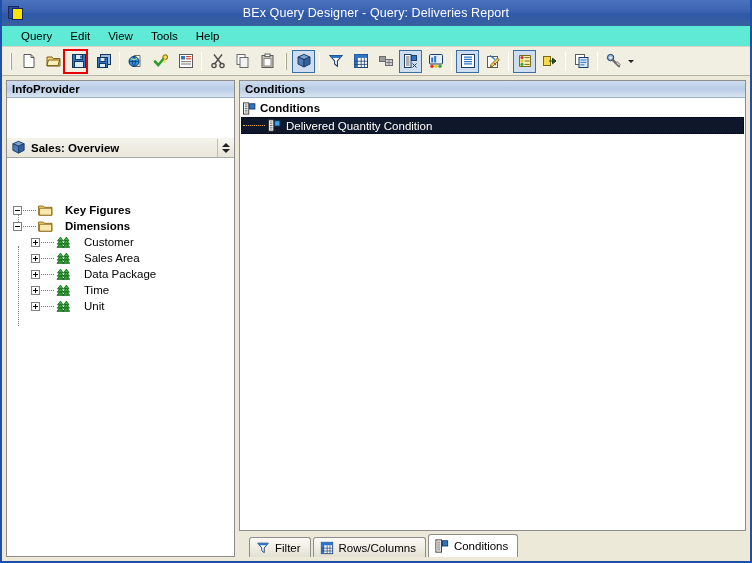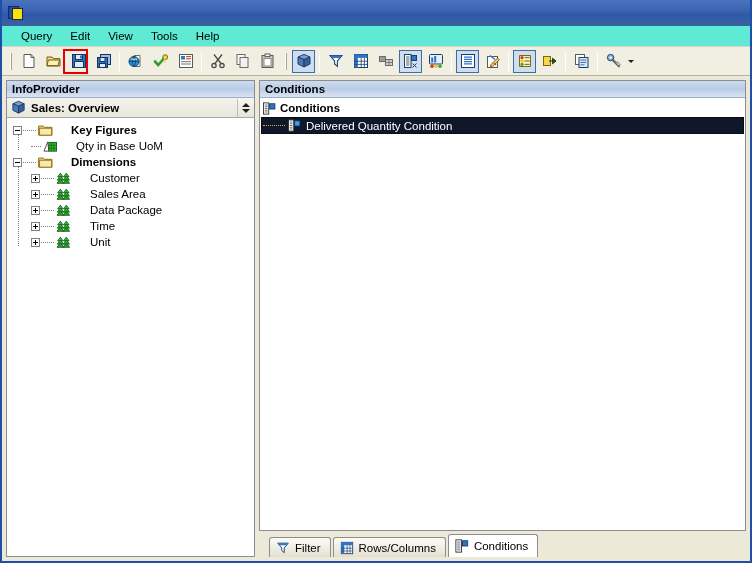--- a/index.html
+++ b/index.html
@@ -146,25 +146,26 @@
     padding: 3px 4px 4px 4px;
   }
 
   .panel {
     background: #ffffff;
     border: 1px solid #7f9db9;
     display: flex; flex-direction: column;
     position: relative;
   }
   .panel-left {
-    width: 249px;
+    width: 229px;
     flex: 0 0 auto;
     margin-right: 4px;
     border: 1px solid #8d8d8d;
     background: #fff;
+    gap: 40px;
   }
   .panel-right {
     flex: 1 1 auto;
     border: 1px solid #8d8d8d;
     background: #fff;
     display: flex; flex-direction: column;
   }
 
   .panel-title {
     height: 17px;
@@ -247,21 +248,21 @@
     width: 13px; height: 1px;
     border-top: 1px dotted #808080;
     flex: 0 0 auto;
     margin-right: 2px;
   }
   .dots.short { width: 10px; }
   .vline {
     position: absolute;
     border-left: 1px dotted #808080;
   }
-  .tlabel { margin-left: 18px; }
+  .tlabel { margin-left: 12px; }
   .tlabel.bold { font-weight: bold; }
   .ticon { flex: 0 0 auto; display: flex; align-items: center; }
 
   
   .cond-tree {
     flex: 1 1 auto;
     background: #ffffff;
     padding: 2px 0 0 0;
     position: relative;
   }
@@ -324,20 +325,21 @@
 </head>
 <body>
 
 <div class="app-window">
 
   <div class="titlebar">
     <div class="app-icon">
       <div class="sq-back"></div>
       <div class="sq-front"></div>
     </div>
+    <div class="title-text">BEx Query Designer - Query: Deliveries Report</div>
   </div>
 
   <div class="menubar">
     <div class="menu-item">Query</div>
     <div class="menu-item">Edit</div>
     <div class="menu-item">View</div>
     <div class="menu-item">Tools</div>
     <div class="menu-item">Help</div>
   </div>
 
@@ -589,31 +591,20 @@
           <span class="dots"></span>
           <span class="ticon">
             <svg width="15" height="13" viewBox="0 0 16 14">
               <path d="M0.6 2.2h5l1.2 1.4H15V12H0.6z" fill="#f3d46e" stroke="#8a6a14" stroke-width="1"></path>
               <path d="M1.6 4.6h13V12H1.6z" fill="#fbe9ab" stroke="#8a6a14" stroke-width="0.9"></path>
             </svg>
           </span>
           <span class="tlabel bold">Key Figures</span>
         </div>
 
-        <div class="tnode" style="padding-left:24px;">
-          <span class="dots short"></span>
-          <span class="ticon">
-            <svg width="15" height="13" viewBox="0 0 16 14">
-              <path d="M1 12L5 2l1.2 10z" fill="#ffffff" stroke="#4a4a4a" stroke-width="1"></path>
-              <rect x="6.2" y="2.6" width="8.2" height="9.4" fill="#35c335" stroke="#14571a" stroke-width="1"></rect>
-              <path d="M8.9 2.6v9.4M11.6 2.6v9.4M6.2 5.7h8.2M6.2 8.8h8.2" stroke="#14571a" stroke-width="0.8"></path>
-            </svg>
-          </span>
-          <span class="tlabel">Qty in Base UoM</span>
-        </div>
 
         <div class="tnode" style="padding-left:6px;">
           <span class="expander"></span>
           <span class="dots"></span>
           <span class="ticon">
             <svg width="15" height="13" viewBox="0 0 16 14">
               <path d="M0.6 2.2h5l1.2 1.4H15V12H0.6z" fill="#f3d46e" stroke="#8a6a14" stroke-width="1"></path>
               <path d="M1.6 4.6h13V12H1.6z" fill="#fbe9ab" stroke="#8a6a14" stroke-width="0.9"></path>
             </svg>
           </span>

